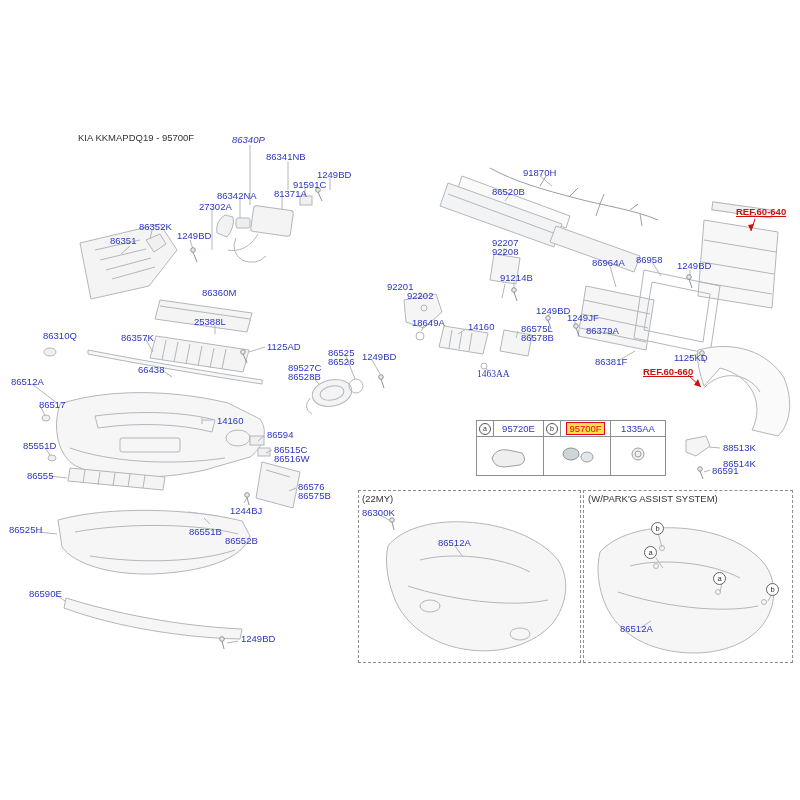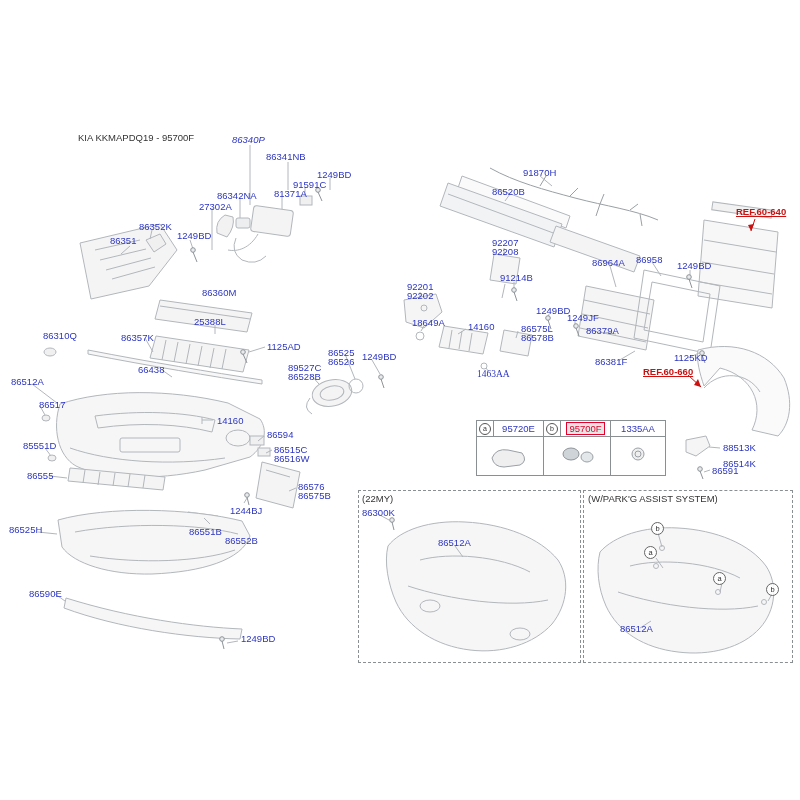--- a/index.html
+++ b/index.html
@@ -15,21 +15,21 @@
           font-size:7.5px;line-height:11px;text-align:center;color:#333;
           background:rgba(255,255,255,.85);}
   .dbox{position:absolute;border:1px dashed #8a8f94;}
   #legend{position:absolute;left:476px;top:420px;border-collapse:collapse;background:#fff;}
   #legend td{border:1px solid #8a8f94;font-size:9.5px;padding:1px 3px;
              color:var(--blue,#2c35c0);text-align:center;vertical-align:middle;}
   #legend td.k{width:14px;padding:1px;}
   #legend tr.body td{height:36px;}
   .kc{display:inline-block;width:10px;height:10px;border:1px solid #555;border-radius:50%;
       font-size:7px;line-height:10px;color:#333;text-align:center;}
-  .hl{color:#e4002b;border:1px solid #e4002b;background:#e5e5e5;padding:0 2px;margin-top:36px;}
+  .hl{color:#e4002b;border:1px solid #e4002b;background:#fde047;padding:0 2px;margin-top:36px;}
 </style>
 </head>
 <body>
 
 <div id="stage">
 
   <svg id="art" width="800" height="800" viewBox="0 0 800 800">
     <g stroke="#b2b7bc" fill="none" stroke-width="1">
 
       <path d="M80,243 L160,224 L177,250 L149,286 L91,299 Z" fill="#f4f4f4"></path>
@@ -199,21 +199,21 @@
       <span class="lbl" style="left: 523px; top: 168px;">91870H</span>
       <span class="lbl" style="left: 492px; top: 187px;">86520B</span>
       <span class="lbl ref" style="left: 736px; top: 207px;">REF.60-640</span>
       <span class="lbl" style="left: 492px; top: 238px; text-align: center;">92207</span>
       <span class="lbl" style="left: 492px; top: 247px;">92208</span>
       <span class="lbl" style="left: 592px; top: 258px;">86964A</span>
       <span class="lbl" style="left: 636px; top: 255px;">86958</span>
       <span class="lbl" style="left: 677px; top: 261px;">1249BD</span>
       <span class="lbl" style="left: 500px; top: 273px;">91214B</span>
       <span class="lbl" style="left: 202px; top: 288px; text-align: right;">86360M</span>
-      <span class="lbl" style="left: 407px; top: 282px; text-align: right;">92201</span>
+      <span class="lbl" style="left: 387px; top: 282px; text-align: right;">92201</span>
       <span class="lbl" style="left: 407px; top: 291px;">92202</span>
       <span class="lbl" style="left: 194px; top: 317px;">25388L</span>
       <span class="lbl" style="left: 412px; top: 318px;">18649A</span>
       <span class="lbl" style="left: 536px; top: 306px;">1249BD</span>
       <span class="lbl" style="left: 567px; top: 313px;">1249JF</span>
       <span class="lbl" style="left: 586px; top: 326px;">86379A</span>
       <span class="lbl" style="left: 121px; top: 333px;">86357K</span>
       <span class="lbl" style="left: 27px; top: 331px; padding-left: 16px;">86310Q</span>
       <span class="lbl" style="left: 468px; top: 322px;">14160</span>
       <span class="lbl" style="left: 521px; top: 324px;">86575L</span>

